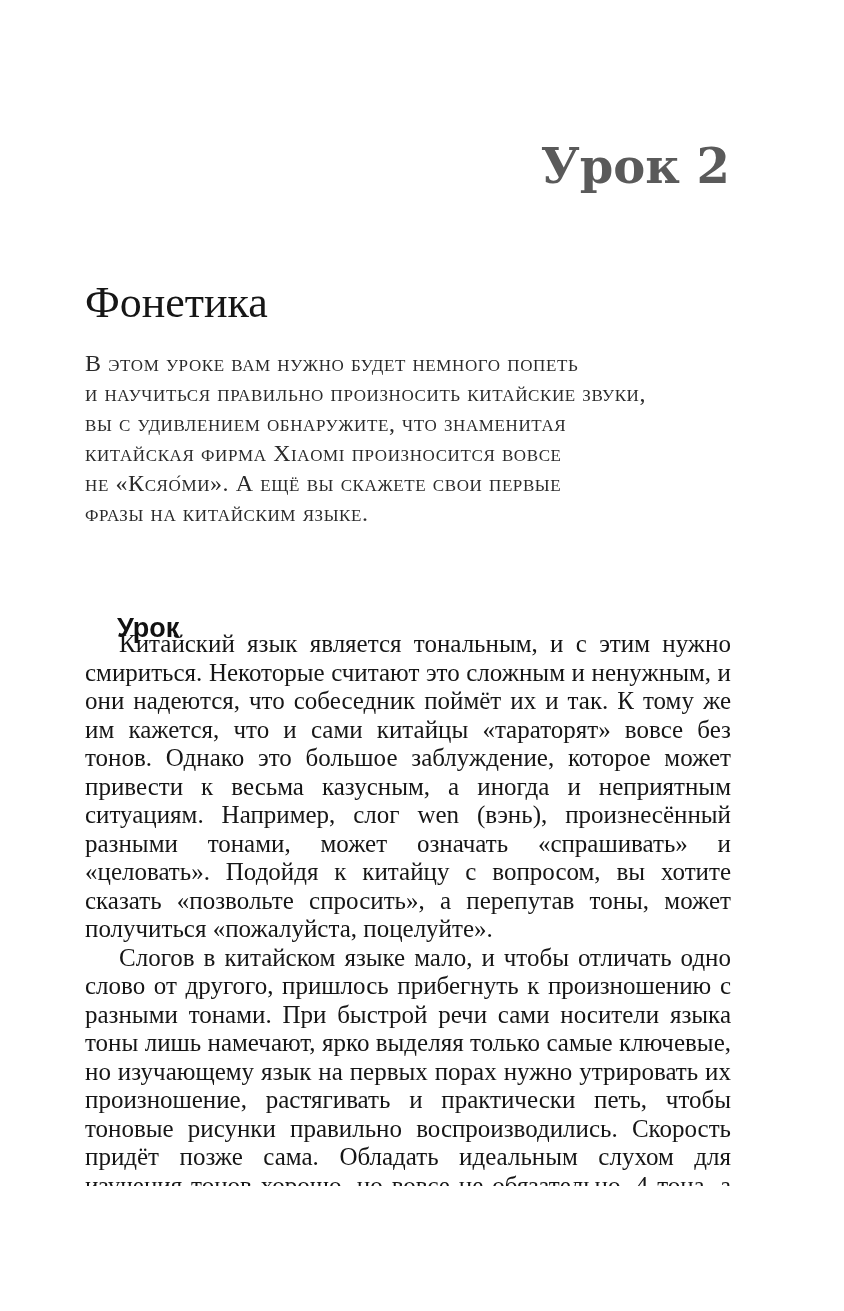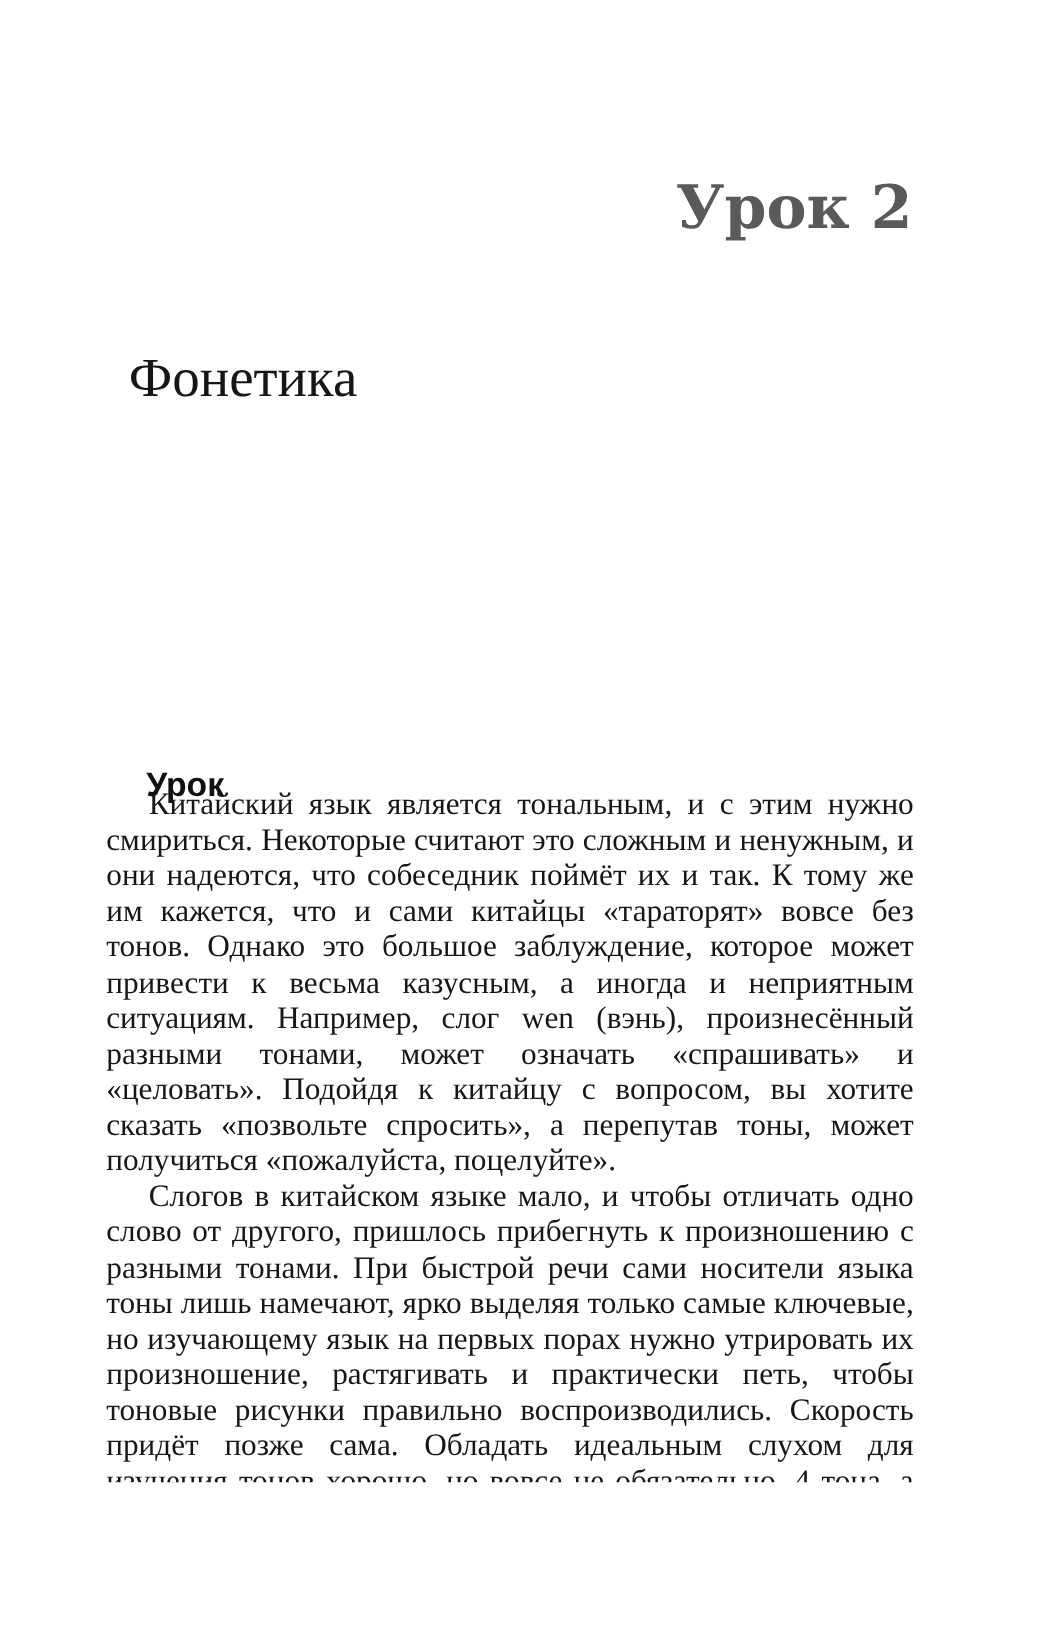--- a/index.html
+++ b/index.html
@@ -28,21 +28,20 @@
   }
   .chapter-title {
     position: absolute;
     top: 250px;
     left: 85px;
     font-family: "Liberation Serif", serif;
     font-weight: 400;
     font-size: 44px;
     line-height: 1.1;
     color: var(--text, #161616);
-    margin-left: 18px;
   }
   .intro {
     position: absolute;
     top: 348px;
     left: 85px;
     width: 660px;
     font-family: "Liberation Serif", serif;
     font-size: 24px;
     line-height: 30px;
     font-variant: small-caps;
@@ -87,20 +86,26 @@
 </style>
 </head>
 <body>
 
 <div class="page">
 
   <div class="lesson-label">Урок 2</div>
 
   <h1 class="chapter-title">Фонетика</h1>
 
+  <div class="intro">В этом уроке вам нужно будет немного попеть
+и научиться правильно произносить китайские звуки,
+вы с удивлением обнаружите, что знаменитая
+китайская фирма Xiaomi произносится вовсе
+не «Ксяо́ми». А ещё вы скажете свои первые
+фразы на китайским языке.</div>
 
   <h2 class="section-heading">Урок</h2>
 
   <div class="body-text">
     <p>Китайский язык является тональным, и с этим нужно смириться. Некоторые считают это сложным и ненужным, и они надеются, что собеседник поймёт их и так. К тому же им кажется, что и сами китайцы «тараторят» вовсе без тонов. Однако это большое заблуждение, которое может привести к весьма казусным, а иногда и неприятным ситуациям. Например, слог wen (вэнь), произнесённый разными тонами, может означать «спрашивать» и «целовать». Подойдя к китайцу с вопросом, вы хотите сказать «позвольте спросить», а перепутав тоны, может получиться «пожалуйста, поцелуйте».</p>
     <p>Слогов в китайском языке мало, и чтобы отличать одно слово от другого, пришлось прибегнуть к произношению с разными тонами. При быстрой речи сами носители языка тоны лишь намечают, ярко выделяя только самые ключевые, но изучающему язык на первых порах нужно утрировать их произношение, растягивать и практически петь, чтобы тоновые рисунки правильно воспроизводились. Скорость придёт позже сама. Обладать идеальным слухом для изучения тонов хорошо, но вовсе не обязательно, 4 тона, а именно столько их в китайском языке, может освоить каждый. Давайте с ними познакомимся.</p>
   </div>
 
   <div class="page-number">13</div>
 

